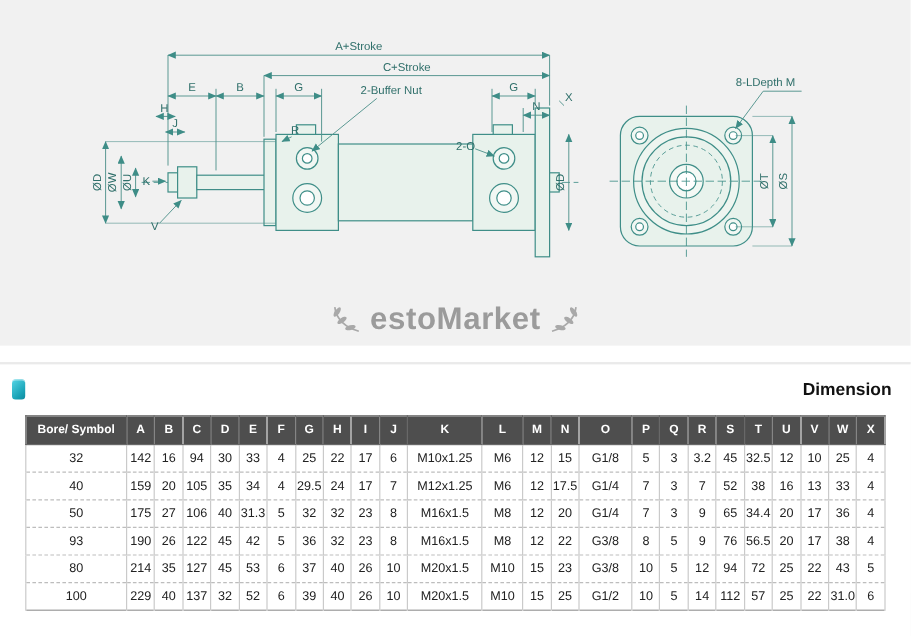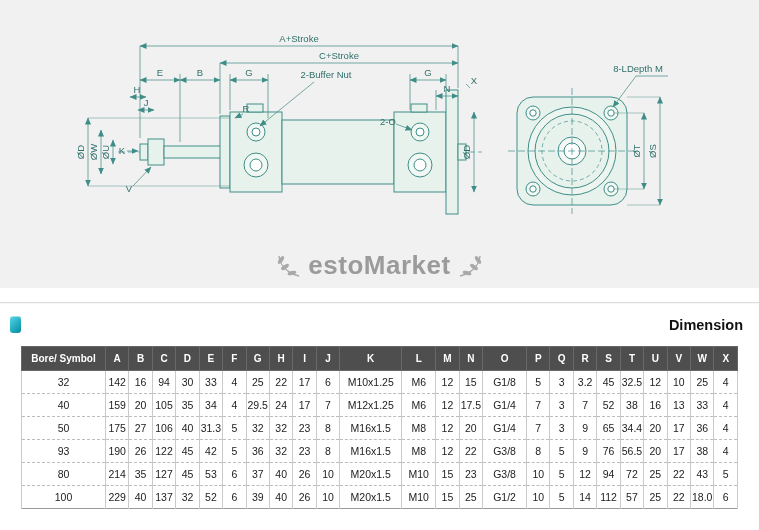--- a/index.html
+++ b/index.html
@@ -426,19 +426,19 @@
           <td>15</td>
           <td>25</td>
           <td>G1/2</td>
           <td>10</td>
           <td>5</td>
           <td>14</td>
           <td>112</td>
           <td>57</td>
           <td>25</td>
           <td>22</td>
-          <td>18.0</td>
+          <td>31.0</td>
           <td>6</td>
         </tr>
       </tbody>
   </table>
 
 </div>
 
 </body></html>

